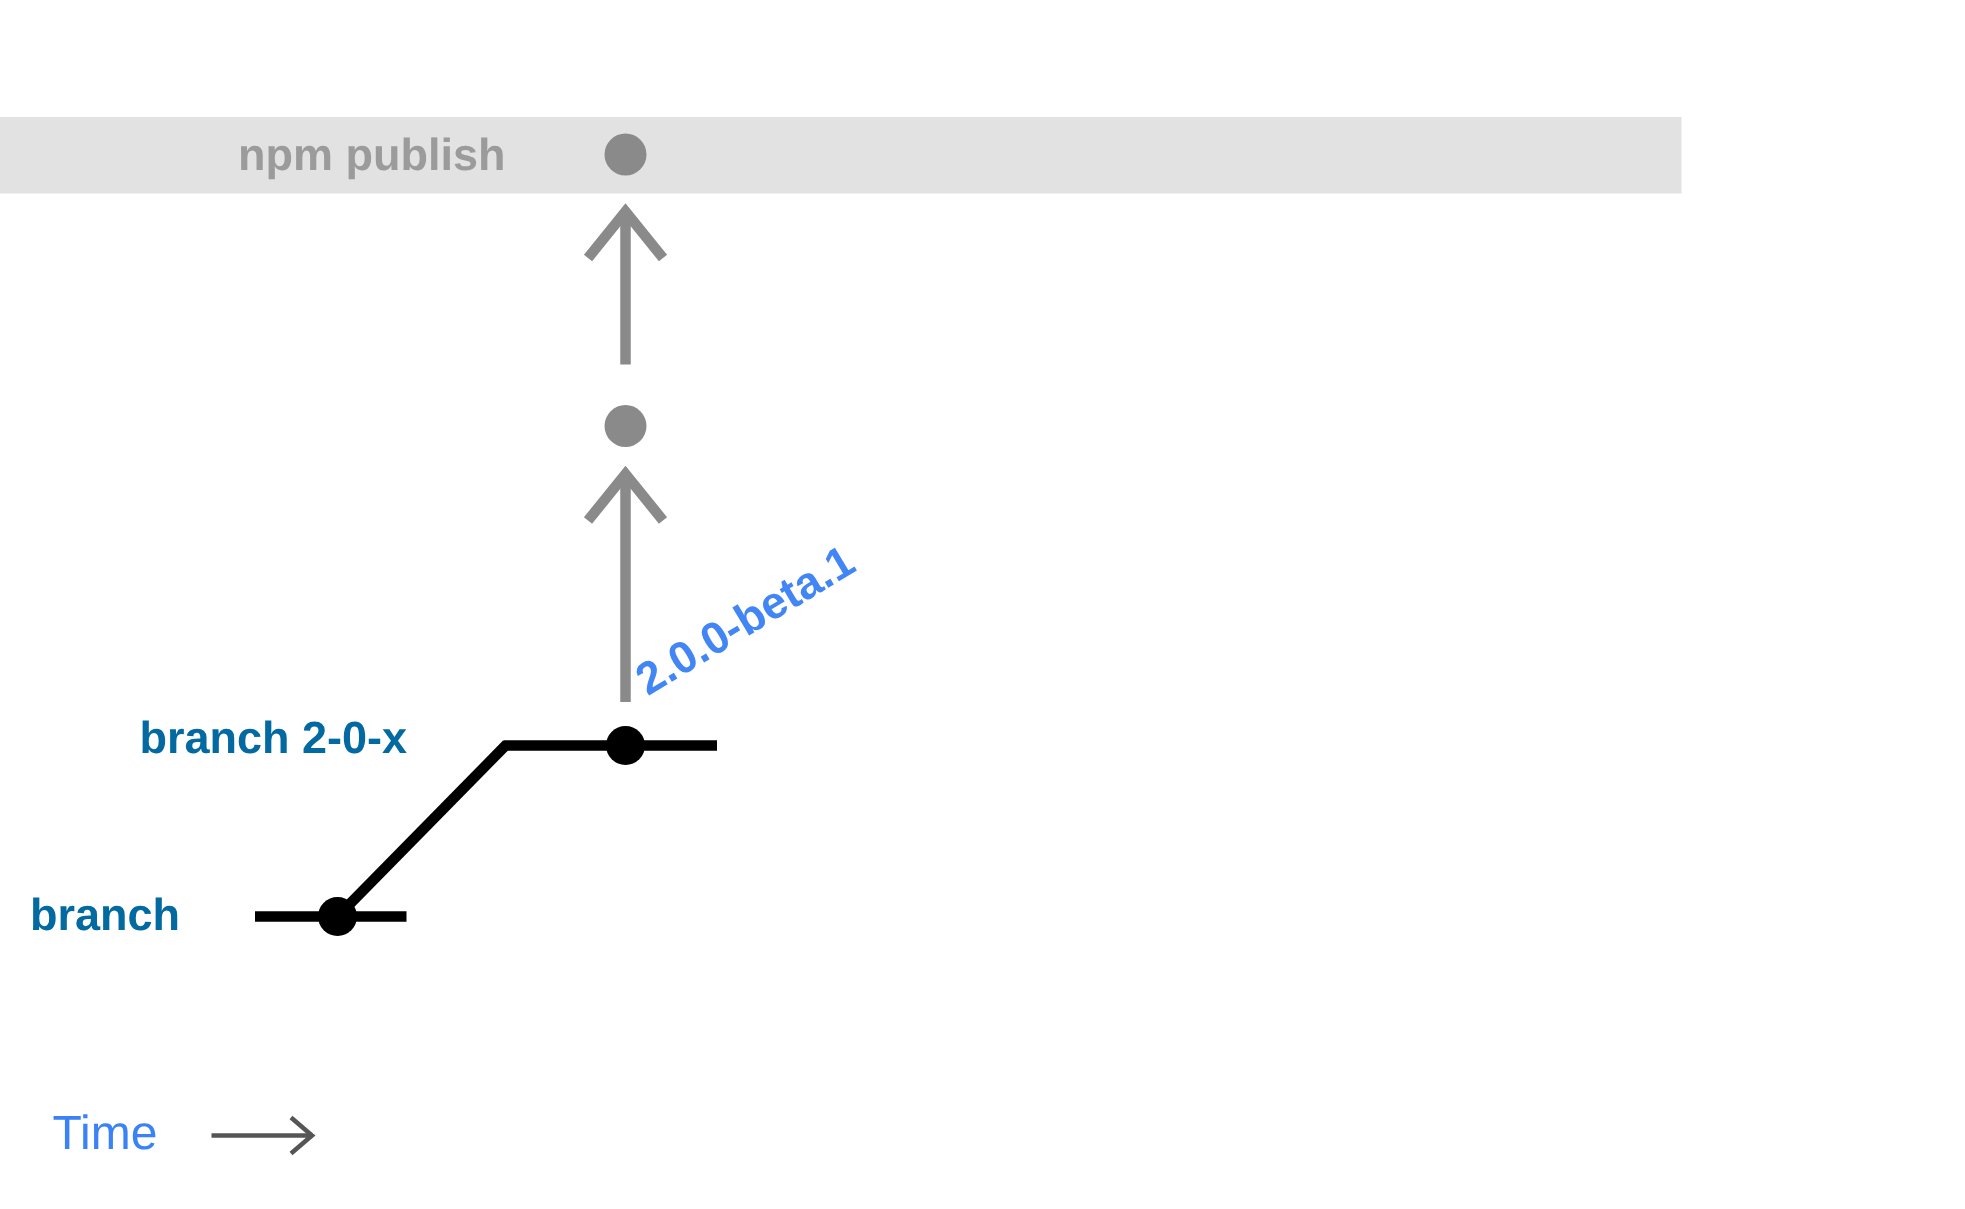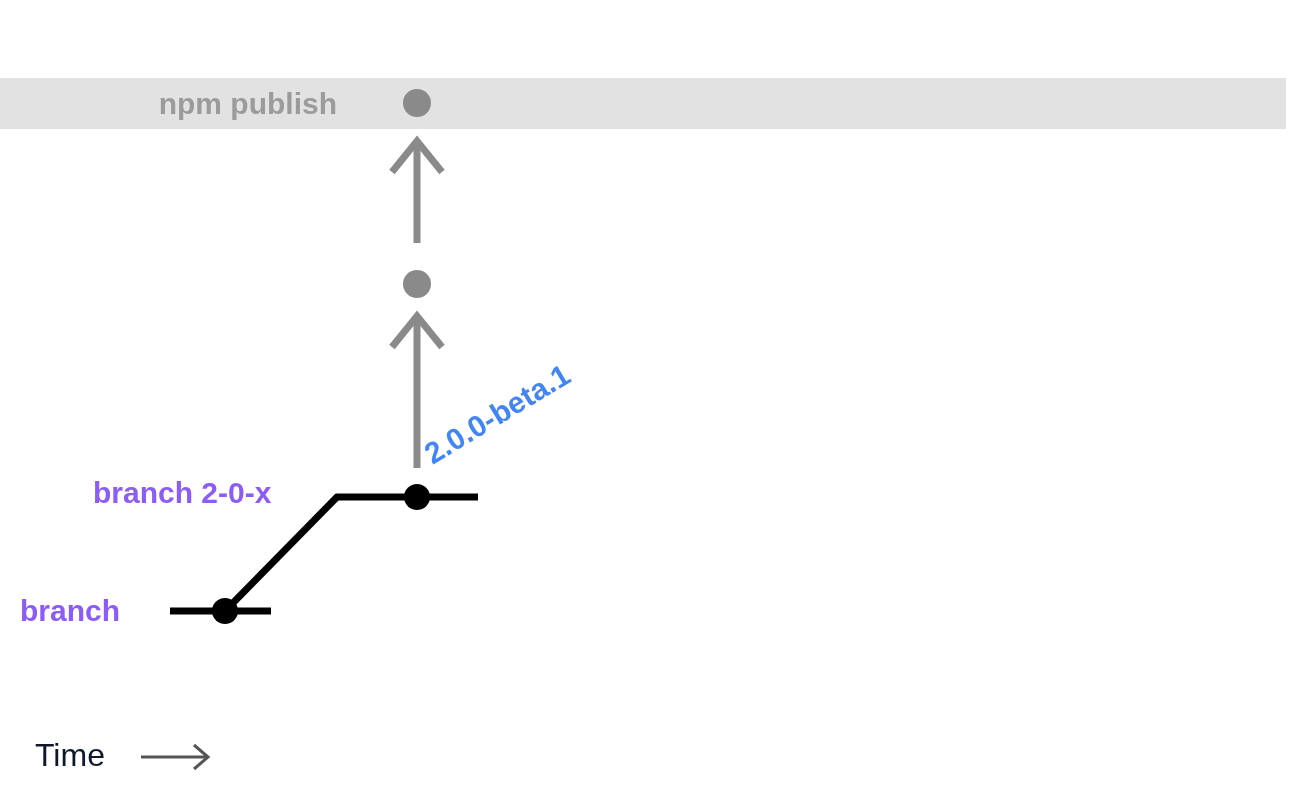--- a/index.html
+++ b/index.html
@@ -12,21 +12,21 @@
     position: relative;
     width: 1310px;
     height: 806px;
     overflow: hidden;
     background: #ffffff;
   }
   
   .band {
     position: absolute;
     left: 0;
-    width: 1286px;
+    width: 1121px;
     height: 51px;
     background: #e2e2e2;
     z-index: 1;
   }
   .band-npm { top: 78px; }
   .band-gh  { top: 259px; }
   .band-label {
     position: absolute;
     left: 0;
     top: 0;
@@ -56,29 +56,29 @@
     top: 437px;
     font-size: 30px;
     font-weight: bold;
     color: #4285f4;
     transform: rotate(-31deg);
     transform-origin: left bottom;
   }
   .branch-label {
     font-size: 30px;
     font-weight: bold;
-    color: #8b5cf6;
+    color: #0369a1;
   }
   .branch-label-2-0-x { left: 93px; top: 476px; }
   .branch-label-master { left: 20px; top: 594px; }
   .time-label {
     left: 35px;
     top: 737px;
     font-size: 32px;
-    color: #0f172a;
+    color: #3b82f6;
   }
 </style>
 </head>
 <body>
 
 <div class="stage">
 
   <div class="band band-npm">
     <div class="band-label">npm publish</div>
   </div>

